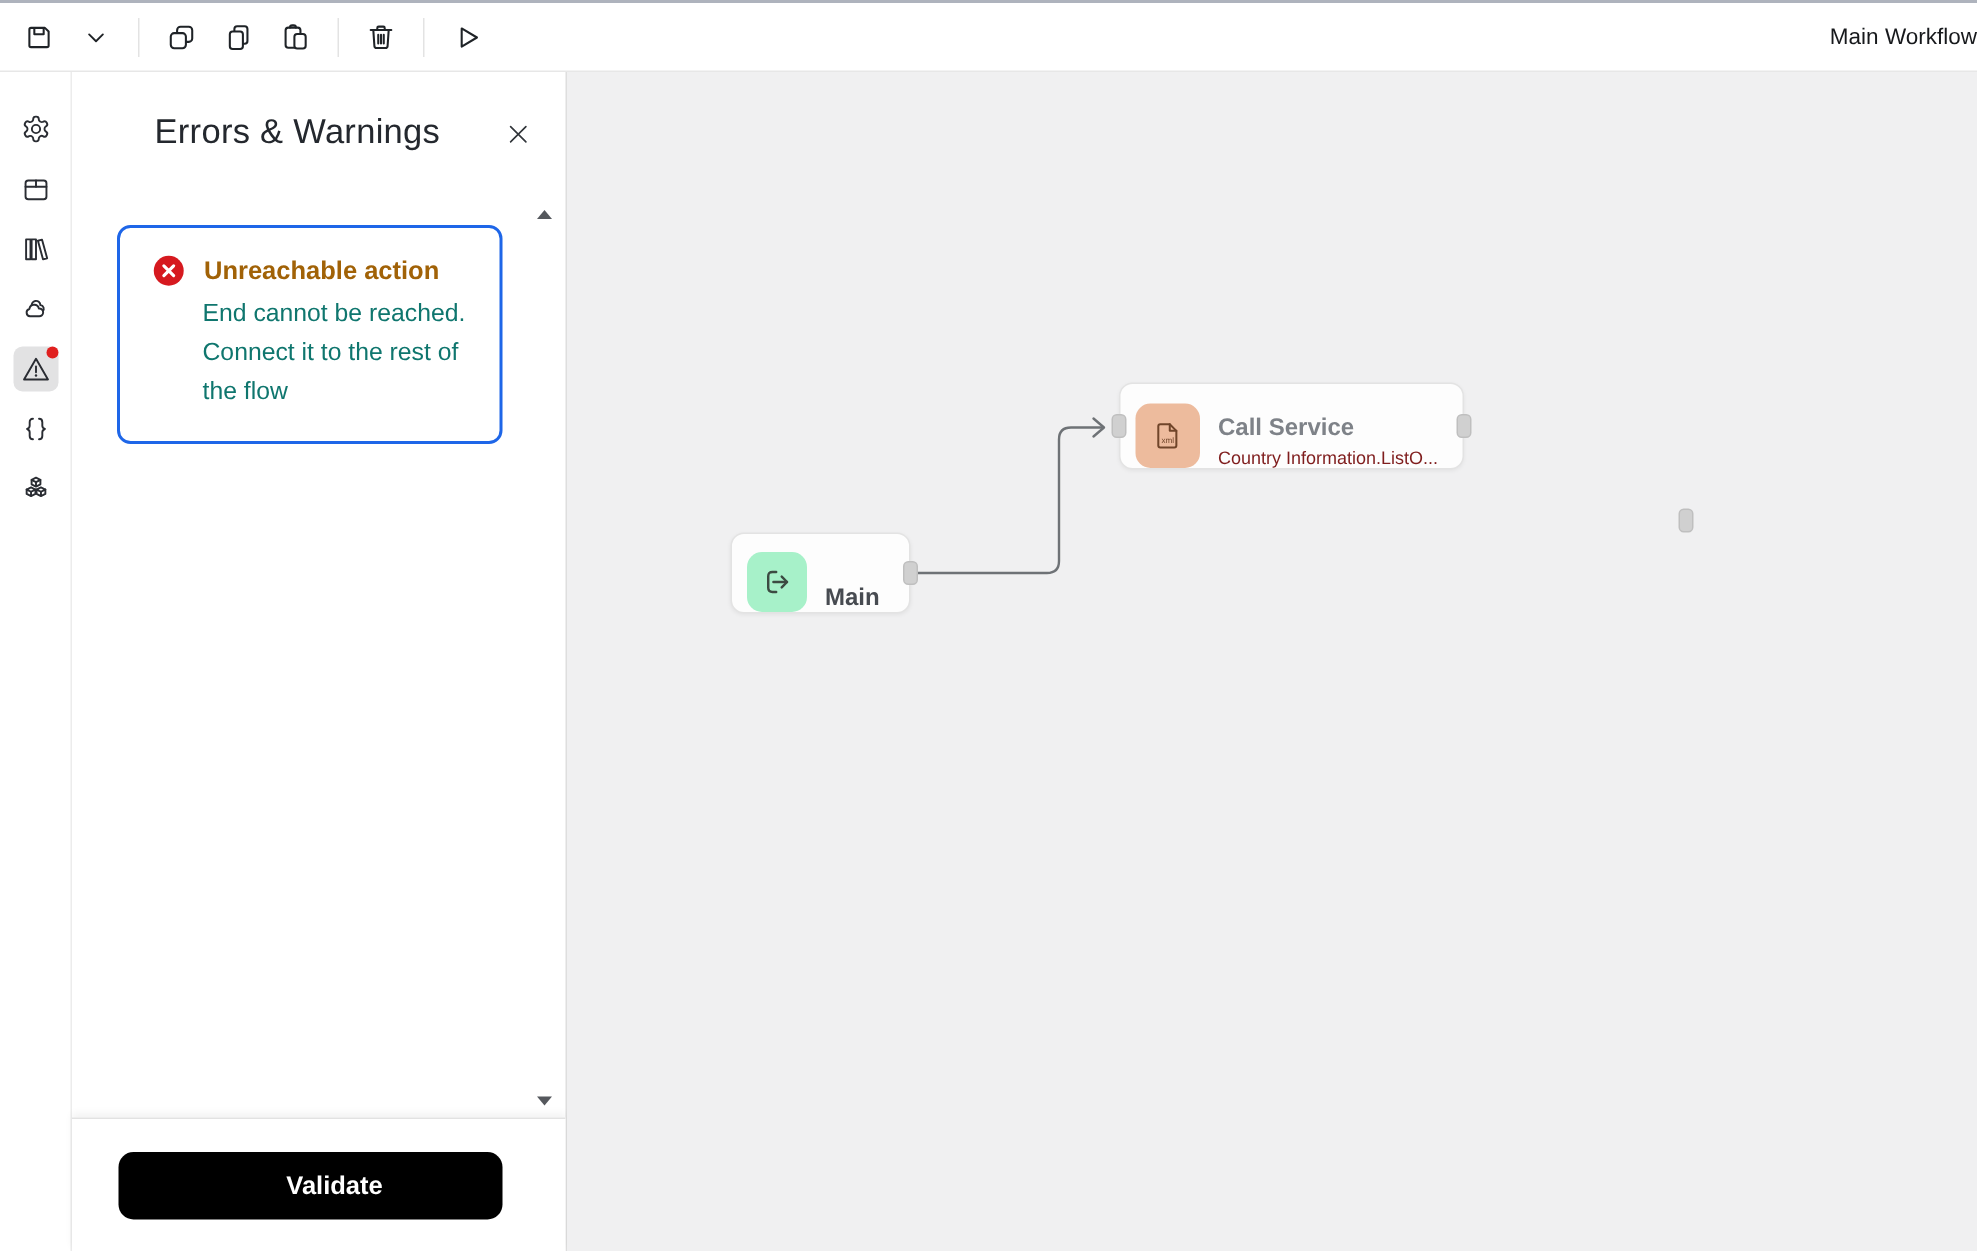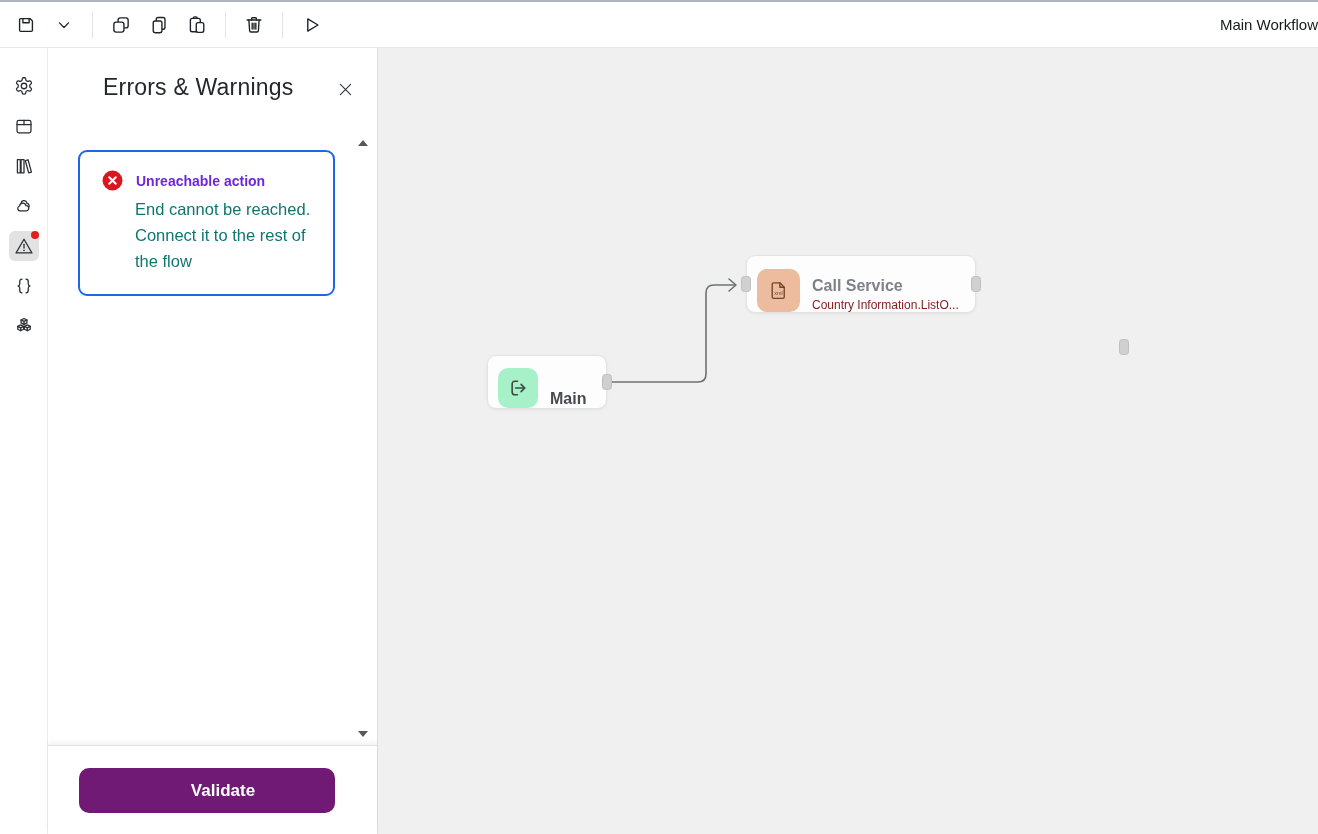--- a/index.html
+++ b/index.html
@@ -43,27 +43,27 @@
 
   .scroll-up, .scroll-down { position:absolute; right:9px; width:0; height:0; cursor:pointer; }
   .scroll-up   { top:92px;  border-left:5px solid transparent; border-right:5px solid transparent;
                  border-bottom:6px solid #55585d; }
   .scroll-down { top:683px; border-left:5px solid transparent; border-right:5px solid transparent;
                  border-top:6px solid #55585d; }
 
   .error-card { position:absolute; left:30px; top:102px; width:257px; background:#fff;
                 border:2px solid #1e66e8; border-radius:9px; padding:18px 12px 20px 22px; cursor:pointer; }
   .err-row { display:flex; align-items:center; gap:13px; }
-  .err-title { font-size:14px; font-weight:700; color:#6d28d9; }
+  .err-title { font-size:17px; font-weight:700; color:#a16207; }
   .err-msg { margin-top:5px; margin-left:33px; font-size:16.5px; line-height:26px; color:#0f766e; }
 
   .panel-footer { position:absolute; left:0; right:0; bottom:0; height:89px; background:#fff;
                   border-top:1px solid #e2e2e2; box-shadow:0 -3px 5px rgba(0,0,0,.05); }
   .validate-btn { position:absolute; left:31px; right:42px; top:22px; height:45px;
-                  background:#701a75; color:#fff; font-size:17px; font-weight:700;
+                  background:#000000; color:#fff; font-size:17px; font-weight:700;
                   font-family:inherit; border:none; border-radius:10px; cursor:pointer;padding-left:32px; }
 
   
   .canvas { position:relative; flex:1; background:#f0f0f1; overflow:hidden; }
   .edges { position:absolute; inset:0; width:100%; height:100%; pointer-events:none; }
 
   .node { position:absolute; display:flex; align-items:flex-end; gap:12px; padding-left:10px;
           background:#fdfdfd; border:1px solid #e3e3e3; border-radius:9px;
           box-shadow:0 1px 3px rgba(0,0,0,.06); cursor:pointer; }
   .node-icon { display:flex; align-items:center; justify-content:center; border-radius:10px; flex:0 0 auto; }

